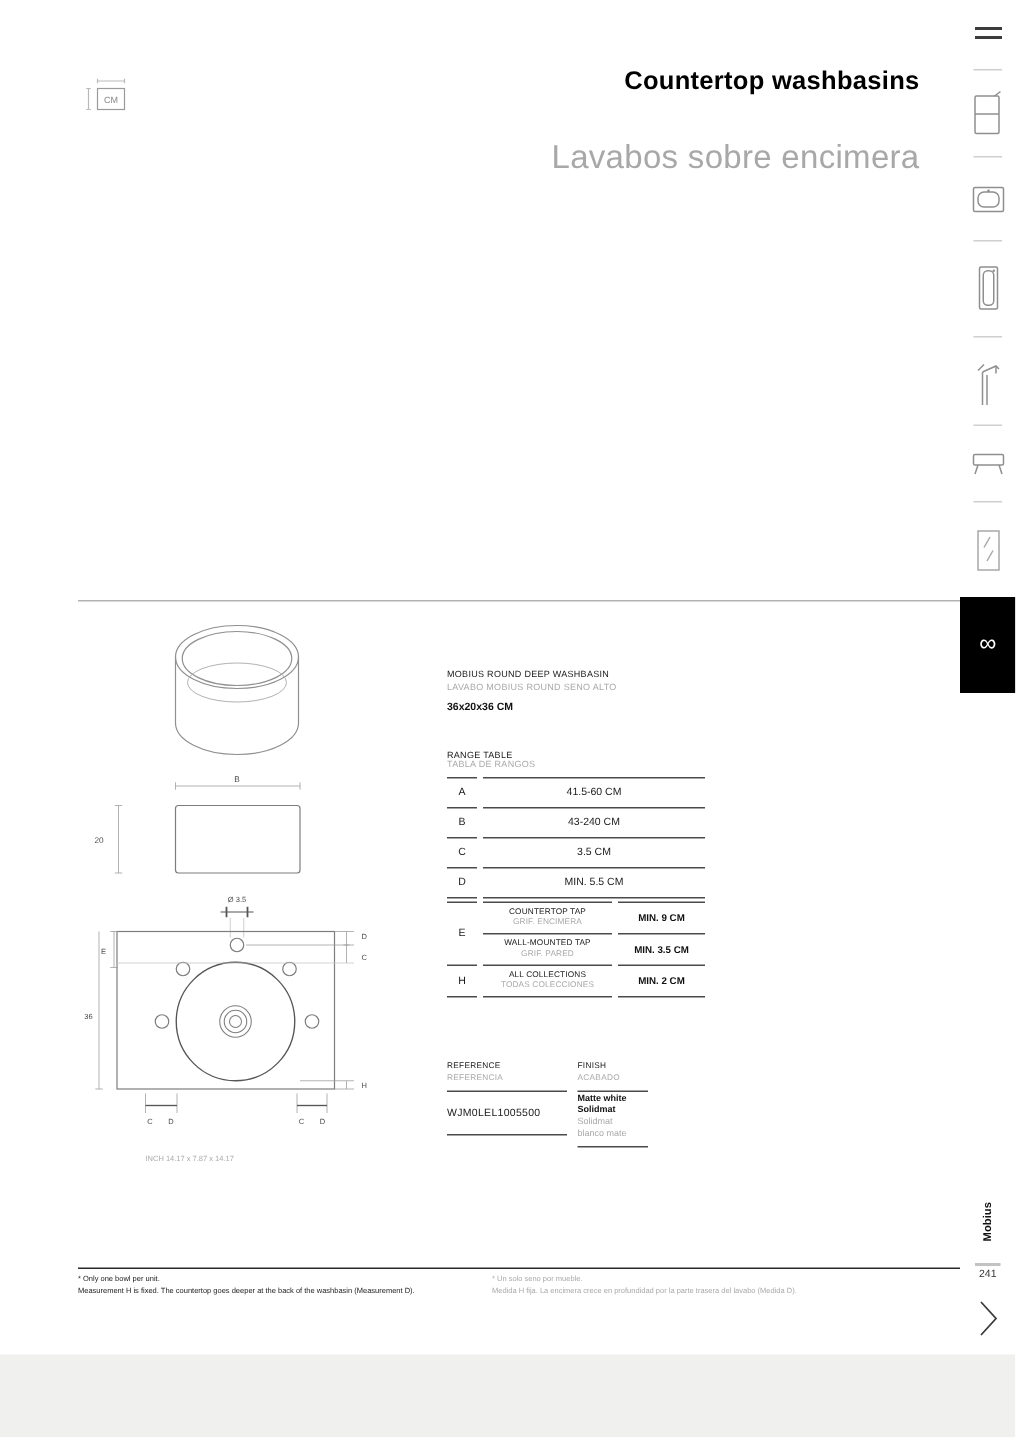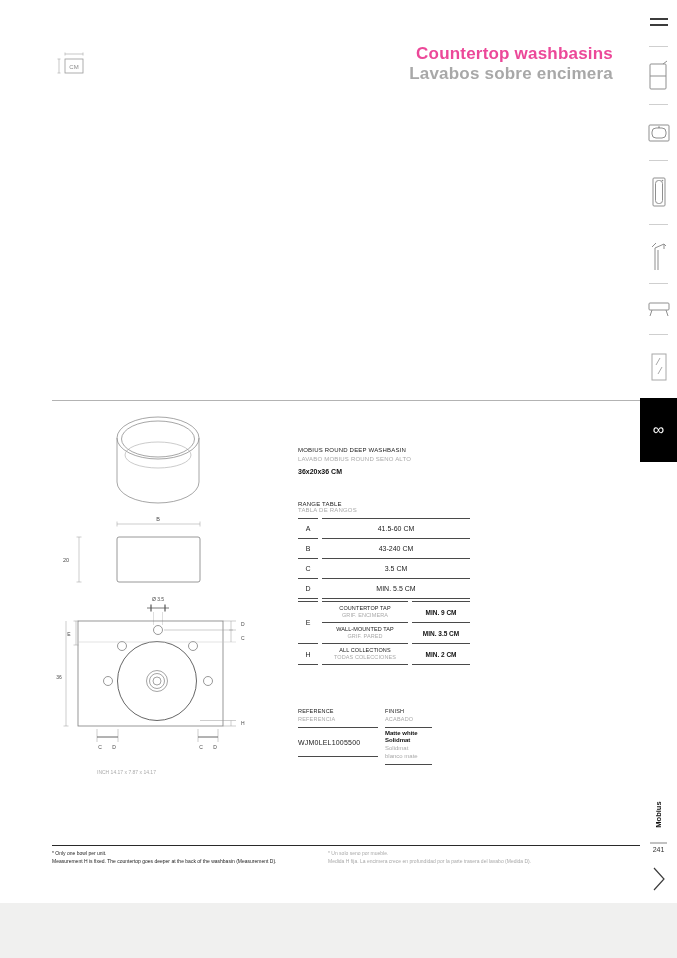--- a/index.html
+++ b/index.html
@@ -1,22 +1,22 @@
 <!DOCTYPE html>
 <html><head>
 <meta charset="utf-8">
 <style>
   html,body{margin:0;padding:0;background:#fff;}
   .page{position:relative;width:677px;height:958px;background:#ffffff;overflow:hidden;
         font-family:"Liberation Sans",sans-serif;color:#1a1a1a;}
 
   
   .titles{position:absolute;top:44px;right:64px;text-align:right;line-height:1.15;}
-  .title-en{font-size:17px;font-weight:bold;color:#ec4899;letter-spacing:.2px;}
-  .title-es{font-size:17px;font-weight:bold;color:#a8a8a8;letter-spacing:.2px;}
+  .title-en{font-size:17px;font-weight:bold;color:#000000;letter-spacing:.2px;}
+  .title-es{font-size:22px;font-weight:normal;color:#a8a8a8;letter-spacing:.2px;margin-top:28px;}
   .cm-icon{position:absolute;left:55px;top:50px;}
 
   
   .sidebar{position:absolute;top:0;right:0;width:37px;height:958px;}
   .side-btn{position:absolute;left:0;width:37px;display:flex;justify-content:center;}
   .side-sep{position:absolute;left:9px;width:19px;height:1px;background:#cfcfcf;}
   .active-block{position:absolute;top:398px;left:0;width:37px;height:64px;background:#000;
                 display:flex;align-items:center;justify-content:center;}
   .active-block span{color:#fff;font-size:16px;line-height:1;}
   .brand-vert{position:absolute;top:790px;left:0;width:37px;height:48px;

